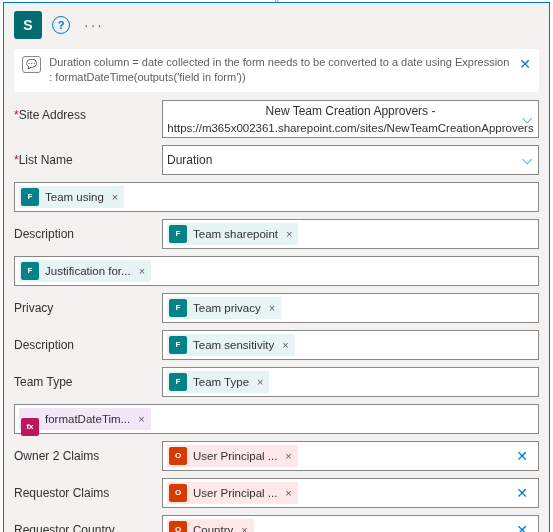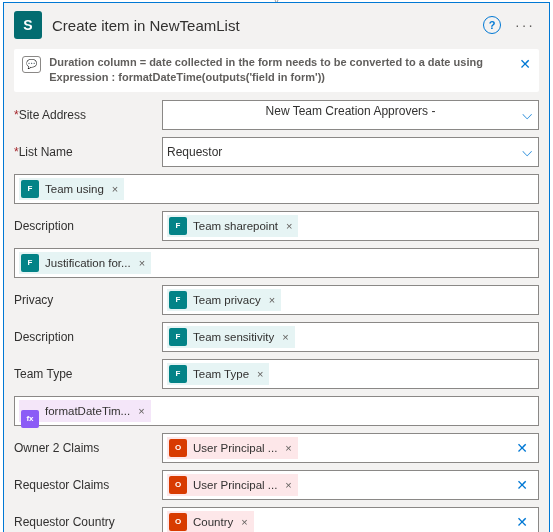--- a/index.html
+++ b/index.html
@@ -82,21 +82,21 @@
   }
   .note .note-icon {
     border: 1px solid #8a8886;
     border-radius: 3px;
     padding: 1px 3px;
     font-size: 9px;
     color: #605e5c;
     margin-top: 1px;
     flex-shrink: 0;
   }
-  .note .note-text { flex: 1; font-weight: bold; }
+  .note .note-text { flex: 1; }
   .note .note-close {
     color: #0078d4;
     font-size: 14px;
     cursor: pointer;
     flex-shrink: 0;
   }
   .form { padding: 0 10px 10px 10px; }
   .row {
     display: flex;
     align-items: flex-start;
@@ -164,64 +164,64 @@
     display: flex;
     align-items: center;
     justify-content: center;
     color: #fff;
     font-size: 8px;
     font-weight: bold;
     border-radius: 2px;
   }
   .teal .t-icon { background: #038387; }
   .teal { background: #e6f4f4; color: #323130; }
-  .pink .t-icon { background: #8b5cf6; margin-top: 16px; }
+  .pink .t-icon { background: #be185d; margin-top: 16px; }
   .pink { background: #f4e6f9; color: #323130; }
   .orange .t-icon { background: #d83b01; }
   .orange { background: #fde7e9; color: #323130; }
   .token .t-x {
     color: #605e5c;
     font-size: 11px;
     cursor: pointer;
     margin-left: 2px;
   }
 </style>
 </head>
 <body>
 
 <div class="caret-top">▿</div>
 <div class="card">
 
   <div class="header">
     <div class="logo">S</div>
-    <div class="title">Create item in NewTeamList</div>
     <div class="help">?</div>
     <div class="more">···</div>
   </div>
 
   <div class="note">
     <div class="note-icon">💬</div>
     <div class="note-text">Duration column = date collected in the form needs to be converted to a date using Expression : formatDateTime(outputs('field in form'))</div>
     <div class="note-close">✕</div>
   </div>
 
   <div class="form">
 
     <div class="row">
       <div class="label"><span class="req">*</span><span>Site Address</span></div>
       <div class="field site-field">
         <div>New Team Creation Approvers -</div>
+        <div class="site-url">https://m365x002361.sharepoint.com/sites/NewTeamCreationApprovers</div>
         <span class="chev">⌵</span>
       </div>
     </div>
 
     <div class="row">
       <div class="label"><span class="req">*</span><span>List Name</span></div>
       <div class="field">
-        <span>Requestor</span>
+        <span>Duration</span>
         <span class="chev">⌵</span>
       </div>
     </div>
 
     <div class="row">
       <div class="field">
         <span class="token teal">
           <span class="t-icon">F</span>
           <span>Team using</span>
           <span class="t-x">×</span>

